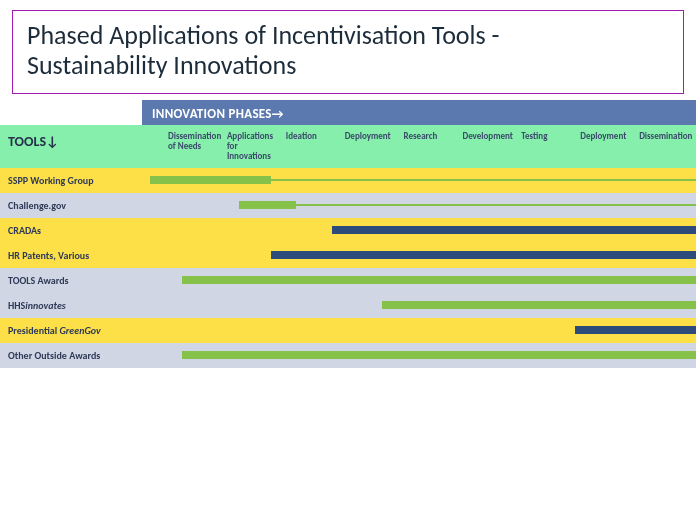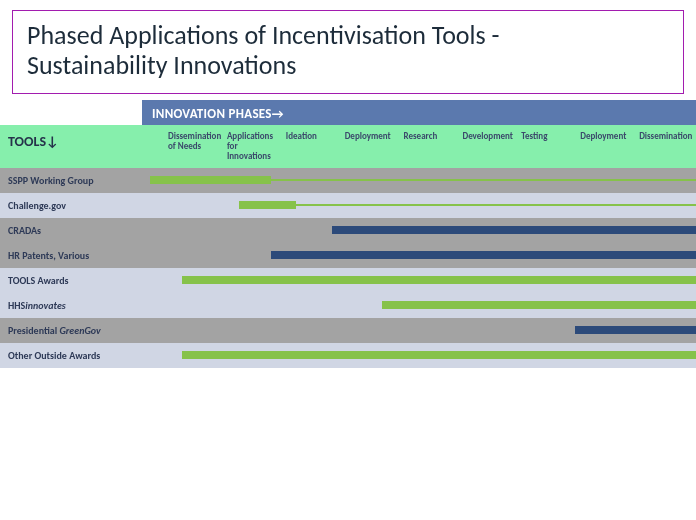--- a/index.html
+++ b/index.html
@@ -9,21 +9,21 @@
   .chart{margin:4px 0 0 0;}
   .hdr-row{display:flex;align-items:flex-end;}
   .hdr-left{width:142px;background:#d6dbe8;}
   .hdr-right{flex:1;background:#5b79ae;color:#fff;font-weight:700;font-size:13px;padding:6px 10px 4px 10px;letter-spacing:.3px;}
   .cols-row{display:flex;align-items:flex-start;background:#86efac;gap:10px;}
   .tools-lbl{width:142px;font-weight:700;font-size:14px;color:#25324a;padding:8px 6px 10px 8px;}
   .cols{flex:1;display:flex;padding:6px 0 6px 0;}
   .col{flex:1;font-size:9px;font-weight:700;color:#3b4a6b;padding:0 2px 0 2px;line-height:1.15;}
   .rows{}
   .row{display:flex;align-items:center;height:25px;}
-  .row.band-a{background:#a3a3a3;}
+  .row.band-a{background:#fde047;}
   .row.band-b{background:#d0d6e4;gap:32px;}
   .row-lbl{width:142px;font-size:10px;font-weight:700;color:#2e3a57;padding-left:8px;line-height:1.1;}
   .row-lbl .ital{font-style:italic;}
   .track{flex:1;position:relative;height:100%;}
   .bar{position:absolute;top:50%;height:8px;transform:translateY(-50%);border-radius:0;}
   .bar.thin{height:2px;}
   .bar.green{background:#86c24a;}
   .bar.navy{background:#2c4a7a;}
 </style>
 </head>

